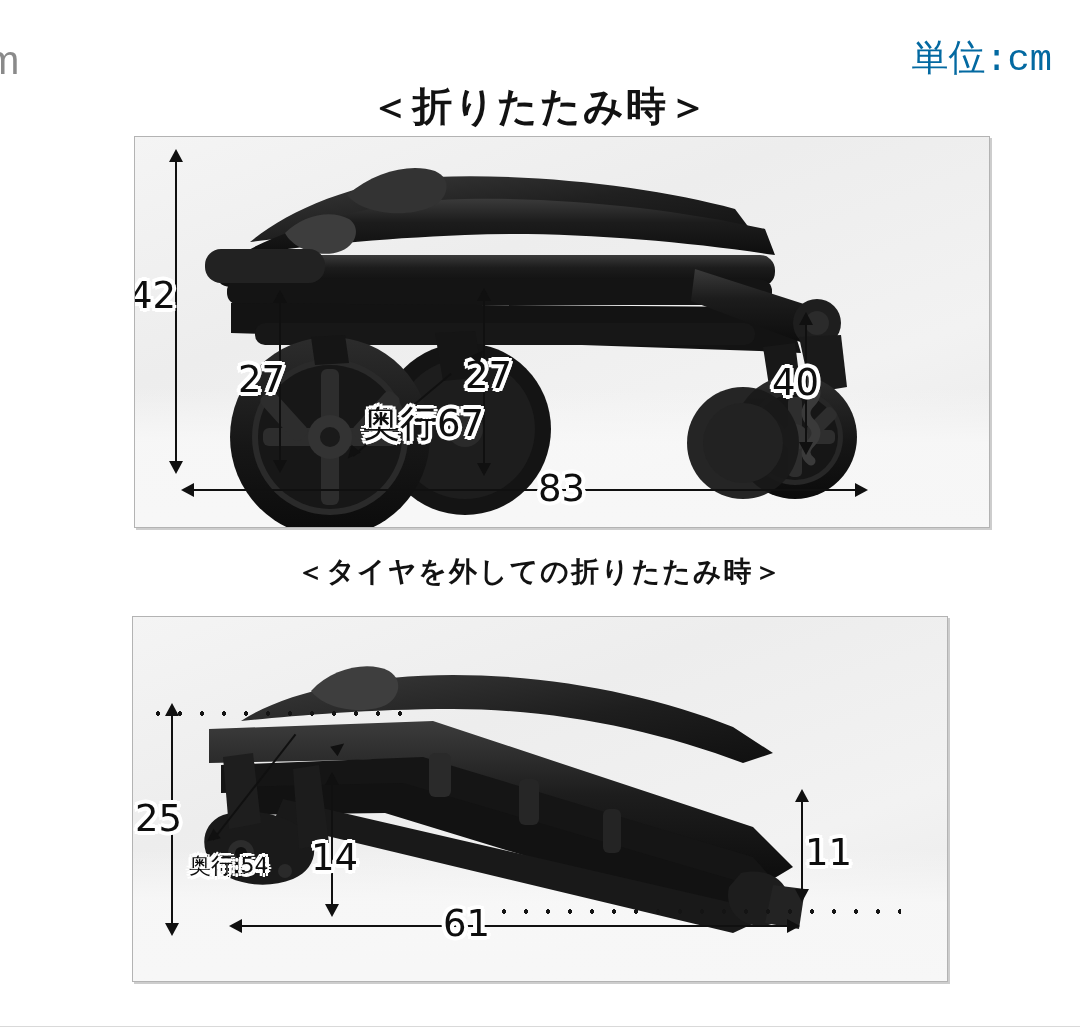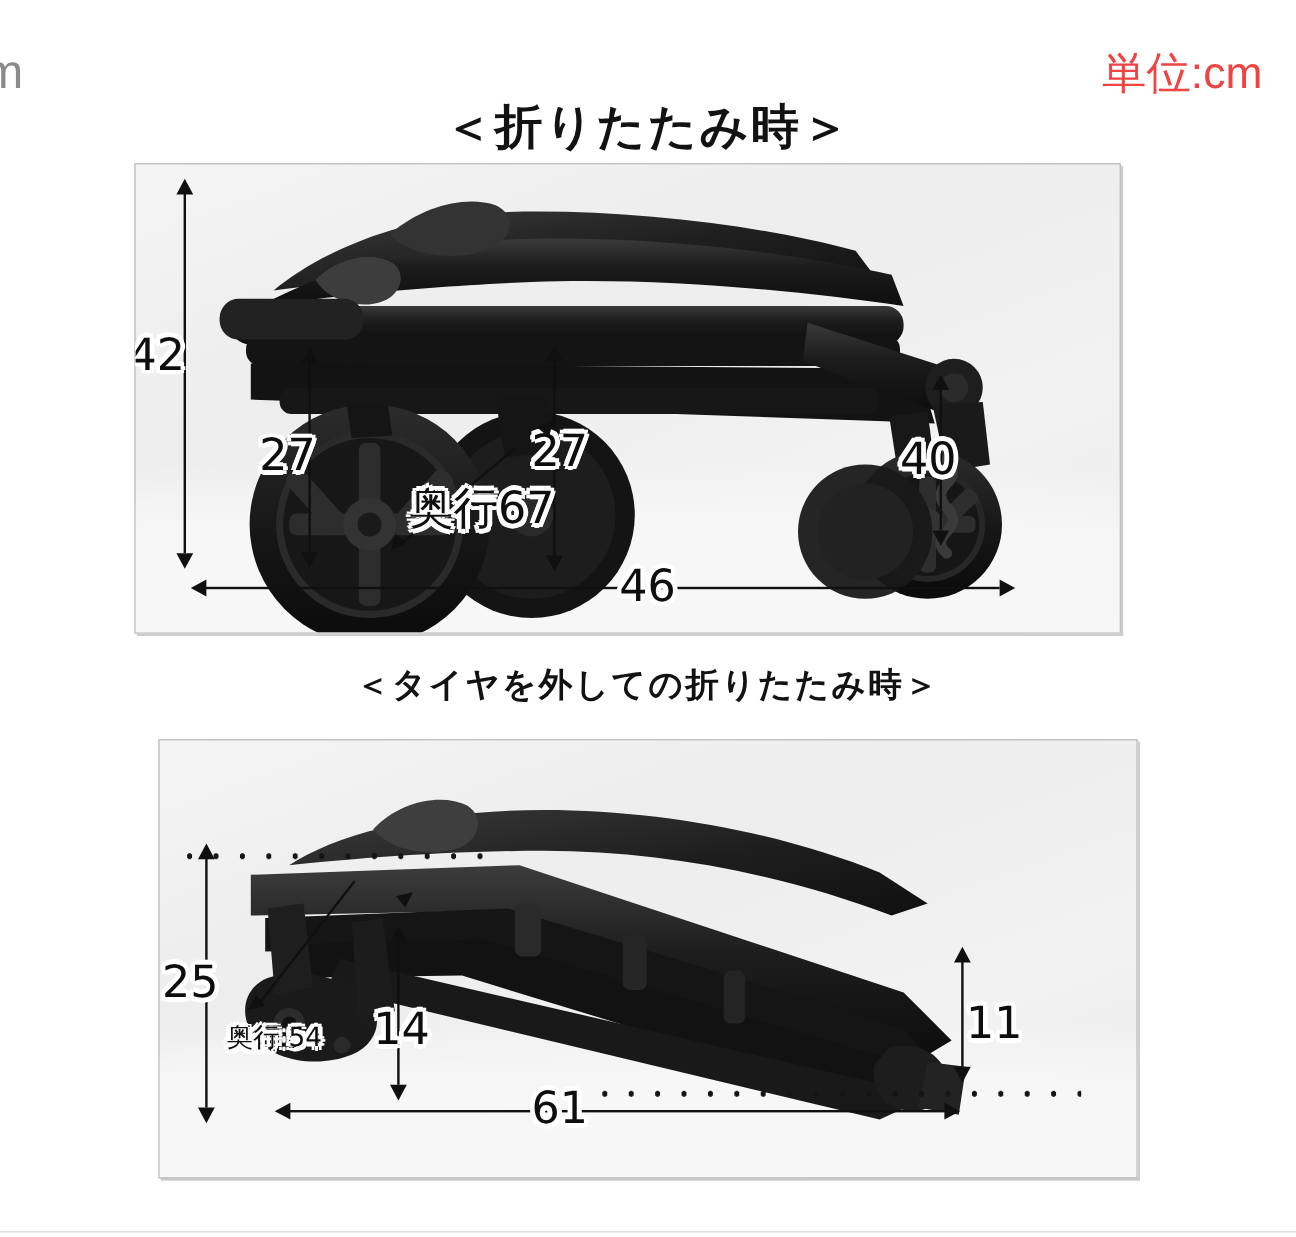--- a/index.html
+++ b/index.html
@@ -23,23 +23,24 @@
     font-size: 40px;
     color: #8a8a8a;
     letter-spacing: 1px;
     line-height: 1;
   }
   #unit-label {
     position: absolute;
     right: 28px;
     top: 42px;
     font-size: 37px;
-    color: #ef4444;
+    color: #0369a1;
     line-height: 1;
     white-space: nowrap;
+    font-family: Liberation Mono, monospace;
   }
 
   
   .section-title {
     position: absolute;
     width: 100%;
     text-align: center;
     font-size: 40px;
     font-weight: 700;
     color: #121212;
@@ -52,24 +53,25 @@
 
   
   .photo-panel {
     position: absolute;
     border: 1px solid #b3b3b3;
     box-shadow: 2px 2px 0 0 #cdcdcd;
     background: linear-gradient(160deg,#f4f4f4 0%, #ededed 35%, #f2f2f2 70%, #e9e9e9 100%);
     overflow: hidden;
   }
   #panel-folded {
-    left: 112px;
+    left: 134px;
     top: 136px;
     width: 820px;
     height: 390px;
+    padding-left: 34px;
   }
   #panel-folded-no-tires {
     left: 132px;
     top: 616px;
     width: 814px;
     height: 364px;
   }
   .panel-floor {
     position: absolute;
     left: 0; right: 0; bottom: 0;
@@ -281,21 +283,21 @@
   <div class="dim-label" style="left:637px; top:227px;">40</div>
 
   <div class="diag-arrow-line" style="left:218px; top:318px; width:128px; transform:rotate(-40deg);"></div>
   <div class="diag-head" style="left:338px; top:212px; transform:rotate(40deg);"></div>
   <div class="diag-head" style="left:211px; top:310px; transform:rotate(220deg);"></div>
   <div class="dim-label" style="left:228px; top:268px;">奥行67</div>
 
   <div class="arrow-left" style="left:46px;  top:346px;"></div>
   <div class="hline" style="left:56px;  top:352px; width:664px;"></div>
   <div class="arrow-right" style="left:720px; top:346px;"></div>
-  <div class="dim-label" style="left:403px; top:333px;">46</div>
+  <div class="dim-label" style="left:403px; top:333px;">83</div>
 </div>
 
 <div id="title-folded-no-tires" class="section-title">＜タイヤを外しての折りたたみ時＞</div>
 
 <div id="panel-folded-no-tires" class="photo-panel">
   <div class="panel-floor"></div>
 
   <svg width="814" height="364" viewBox="0 0 814 364" style="position:absolute;left:0;top:0;">
     <defs>
       <linearGradient id="frameG2" x1="0" y1="0" x2="0" y2="1">

